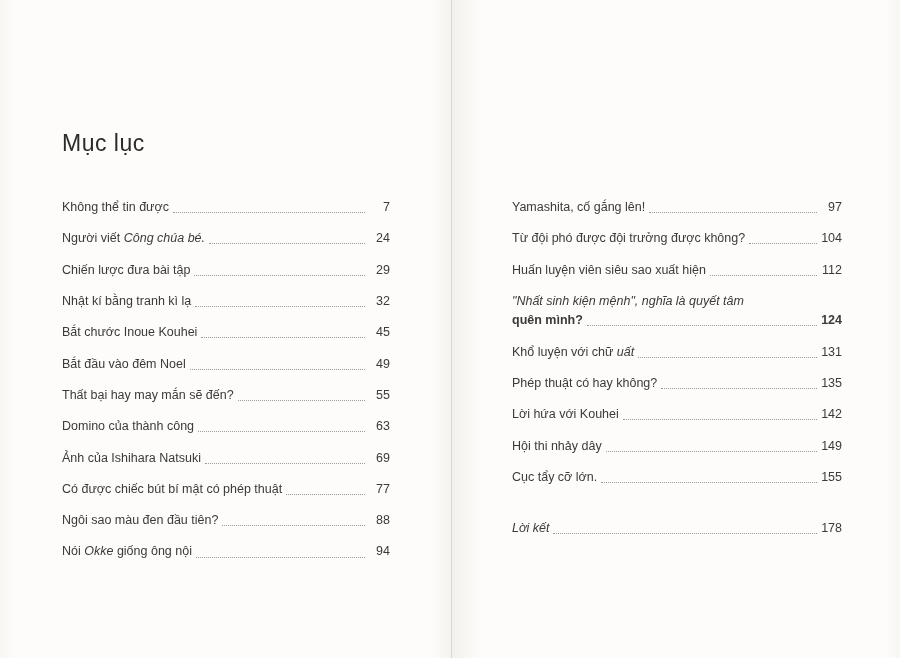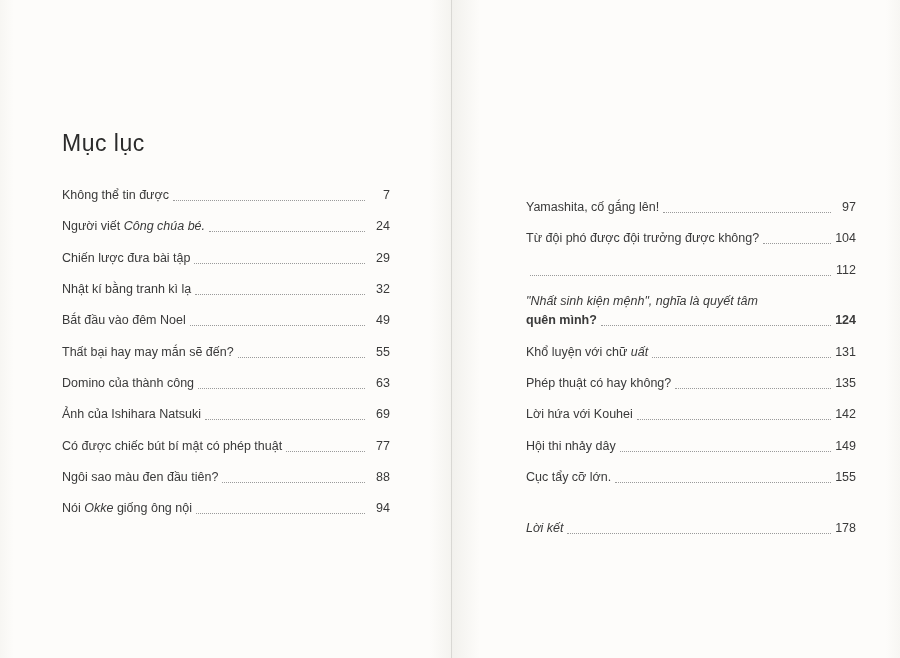--- a/index.html
+++ b/index.html
@@ -48,26 +48,26 @@
     color: #2b2b2b;
     letter-spacing: 0.5px;
     position: absolute;
     left: 62px;
     top: 130px;
     font-weight: 400;
   }
   .toc-list {
     position: absolute;
     left: 62px;
-    top: 186px;
+    top: 198px;
     width: 328px;
   }
   .toc-list-right {
     position: absolute;
-    left: 74px;
+    left: 60px;
     top: 198px;
     width: 330px;
   }
   .entry {
     display: flex;
     align-items: flex-end;
     font-size: 12.5px;
     color: #3a3a3a;
     margin-bottom: 13.2px;
     line-height: 1.45;
@@ -143,20 +143,25 @@
         <span class="dots"></span>
         <span class="page-num">29</span>
       </div>
 
       <div class="entry">
         <span class="entry-label">Nhật kí bằng tranh kì lạ</span>
         <span class="dots"></span>
         <span class="page-num">32</span>
       </div>
 
+      <div class="entry">
+        <span class="entry-label">Bắt chước Inoue Kouhei</span>
+        <span class="dots"></span>
+        <span class="page-num">45</span>
+      </div>
 
       <div class="entry">
         <span class="entry-label">Bắt đầu vào đêm Noel</span>
         <span class="dots"></span>
         <span class="page-num">49</span>
       </div>
 
       <div class="entry">
         <span class="entry-label">Thất bại hay may mắn sẽ đến?</span>
         <span class="dots"></span>
@@ -207,20 +212,21 @@
         <span class="page-num">97</span>
       </div>
 
       <div class="entry">
         <span class="entry-label">Từ đội phó được đội trưởng được không?</span>
         <span class="dots"></span>
         <span class="page-num">104</span>
       </div>
 
       <div class="entry">
+        <span class="entry-label">Huấn luyện viên siêu sao xuất hiện</span>
         <span class="dots"></span>
         <span class="page-num">112</span>
       </div>
 
 
       <div class="entry-multiline">
         <span class="l1 italic">"Nhất sinh kiện mệnh", nghĩa là quyết tâm</span>
         <span class="l2row">
           <span class="entry-label">quên mình?</span>
           <span class="dots"></span>

